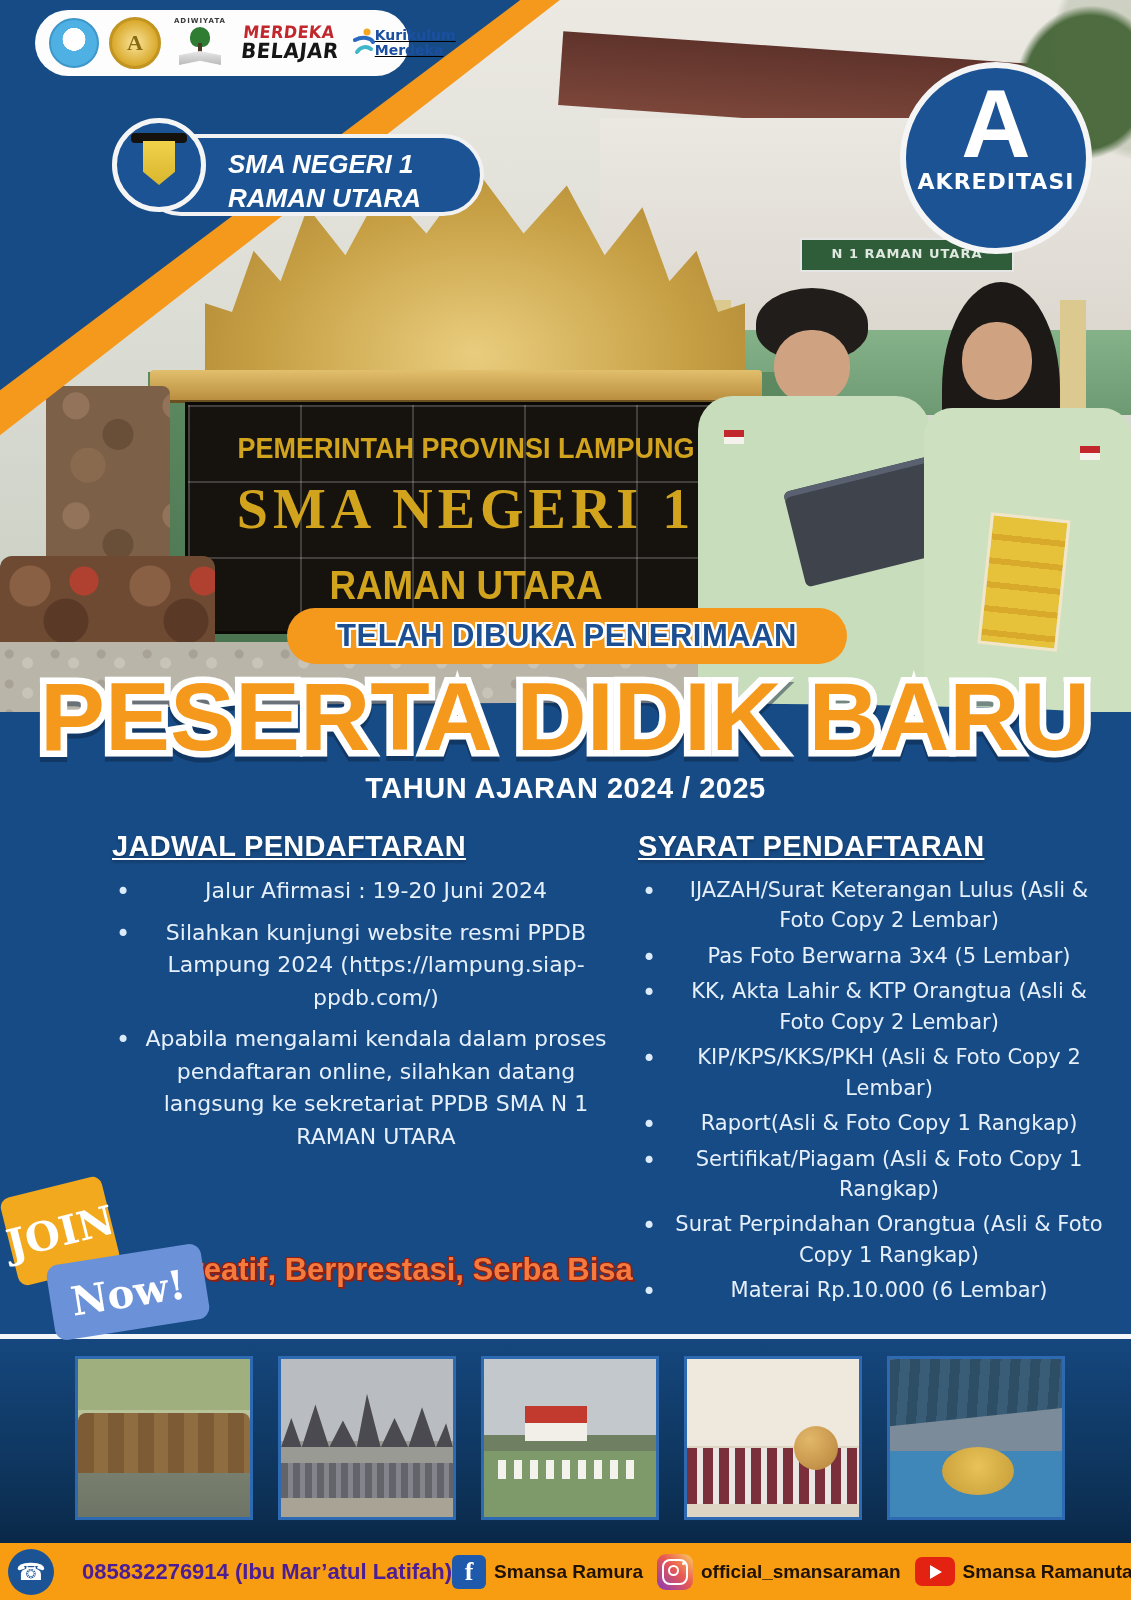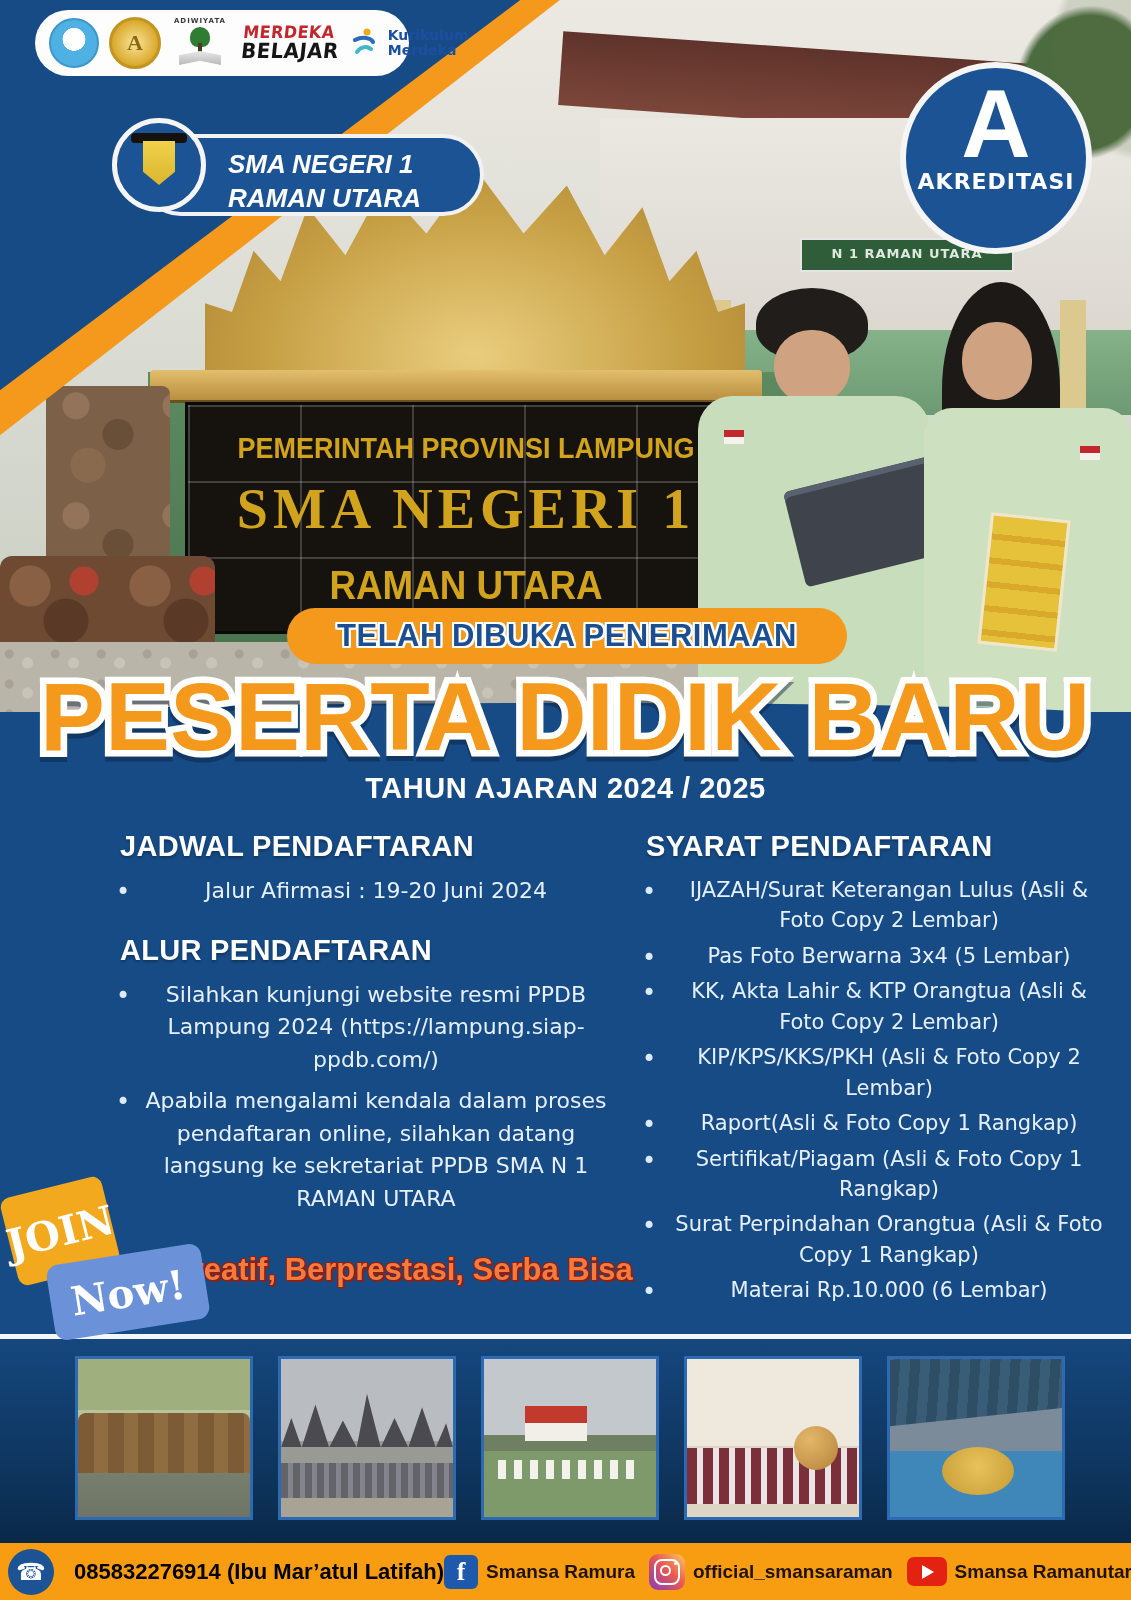--- a/index.html
+++ b/index.html
@@ -64,21 +64,21 @@
   .lg-medal{width:46px;height:46px;border-radius:50%;background:radial-gradient(#f9e49a,#d9a92c 70%);border:3px solid #c29422;
      display:flex;align-items:center;justify-content:center;font-family:"Liberation Serif",serif;font-weight:bold;color:#8a6a10;font-size:22px;flex:0 0 auto;}
   .lg-adi{width:58px;height:52px;position:relative;flex:0 0 auto;text-align:center;}
   .lg-adi .arc{font-size:7px;font-weight:bold;color:#3a3a3a;letter-spacing:1px;}
   .lg-adi .tree{position:absolute;left:19px;top:10px;width:20px;height:20px;border-radius:50% 50% 40% 40%;background:#2e7d32;}
   .lg-adi .trunk{position:absolute;left:27px;top:26px;width:4px;height:10px;background:#4a3a22;}
   .lg-adi .book{position:absolute;left:8px;top:34px;width:42px;height:14px;background:linear-gradient(#e8e8e8,#b9b9b9);clip-path:polygon(0 30%,50% 0,100% 30%,100% 100%,50% 70%,0 100%);}
   .lg-merdeka{display:flex;flex-direction:column;line-height:1;transform:skewX(-6deg) scaleX(.94);flex:0 0 auto;}
   .lg-merdeka .m1{color:#c1272d;font-weight:bold;font-size:17px;letter-spacing:.5px;}
   .lg-merdeka .m2{color:#161616;font-weight:bold;font-size:21px;letter-spacing:.5px;}
-  .lg-kur{display:flex;align-items:flex-start;gap:13px;flex:0 0 auto;}
+  .lg-kur{display:flex;align-items:flex-start;gap:0;flex:0 0 auto;text-decoration:underline;}
   .lg-kur svg{display:block;}
   .lg-kur .kt{line-height:1.05;font-size:14px;font-weight:bold;color:#1b4fa0;}
 
   
   .school-pill{position:absolute;left:140px;top:134px;width:344px;height:82px;background:#1b5394;border:4px solid #f2f2f2;border-radius:45px;box-sizing:border-box;}
   .school-pill .txt{position:absolute;left:84px;top:10px;color:#fff;font-weight:bold;font-style:italic;font-size:26px;line-height:1.3;font-family:"Liberation Sans",sans-serif;}
   .crest-circle{position:absolute;left:112px;top:118px;width:94px;height:94px;border-radius:50%;background:#1b5394;border:5px solid #f5f5f5;box-sizing:border-box;z-index:3;}
   .crest-shield{position:absolute;left:26px;top:18px;width:32px;height:44px;background:linear-gradient(#f0d24a,#d9b62e);clip-path:polygon(0 0,100% 0,100% 70%,50% 100%,0 70%);}
   .crest-band{position:absolute;left:14px;top:10px;width:56px;height:10px;background:#15120d;border-radius:4px;}
 
@@ -93,21 +93,21 @@
   .ribbon span{color:#1c4f92;font-weight:bold;font-size:31px;letter-spacing:.5px;font-family:"Liberation Sans",sans-serif;
      text-shadow:-2px -2px 0 #fff,2px -2px 0 #fff,-2px 2px 0 #fff,2px 2px 0 #fff,0 -2px 0 #fff,0 2px 0 #fff,-2px 0 0 #fff,2px 0 0 #fff;}
   .body-bg{position:absolute;left:0;top:703px;width:100%;height:636px;background:#174b86;border-radius:100% 100% 0 0/28px 28px 0 0;}
   .title-svg{position:absolute;left:0;top:652px;z-index:8;filter:drop-shadow(0 5px 0 rgba(10,30,60,.45));}
   .subtitle{position:absolute;left:0;top:772px;width:100%;text-align:center;color:#fff;font-weight:bold;font-size:29px;letter-spacing:.5px;z-index:8;font-family:"Liberation Sans",sans-serif;}
 
   
   .columns{position:absolute;left:112px;top:830px;width:1000px;display:flex;gap:26px;z-index:5;}
   .col-left{width:500px;flex:0 0 auto;}
   .col-right{flex:1;}
-  .sec-h{color:#fff;font-weight:bold;font-size:29px;letter-spacing:.3px;margin:0 0 12px 8px;font-family:"Liberation Sans",sans-serif;text-shadow:0 2px 3px rgba(0,0,0,.3);}
+  .sec-h{color:#fff;font-weight:bold;font-size:29px;letter-spacing:.3px;margin:0 0 12px 0;font-family:"Liberation Sans",sans-serif;text-shadow:0 2px 3px rgba(0,0,0,.3);text-decoration:underline;}
   .sec-h.alur{margin-top:26px;}
   ul.blist{list-style:none;margin:0;padding:0;text-align:center;}
   ul.blist li{position:relative;padding-left:28px;color:#e6f0fb;font-size:22px;line-height:1.48;margin-bottom:9px;}
   ul.blist li::before{content:"•";position:absolute;left:4px;top:0;color:#dcebfa;font-size:24px;}
   .col-right ul.blist li{font-size:21px;margin-bottom:5px;line-height:1.45;}
 
   
   .join{position:absolute;left:8px;top:1186px;width:104px;height:90px;background:#f2a91e;border-radius:10px;transform:rotate(-14deg);z-index:9;
      display:flex;align-items:center;justify-content:center;}
   .join span{font-family:"DejaVu Serif",serif;font-weight:bold;color:#fff;font-size:40px;}
@@ -134,21 +134,21 @@
   .ph.p4::before{content:"";position:absolute;left:0;right:0;bottom:8%;height:36%;background:repeating-linear-gradient(90deg,#7a2f3a 0 10px,#e9e5e2 10px 16px);}
   .ph.p4::after{content:"";position:absolute;right:12%;bottom:30%;width:44px;height:44px;border-radius:50%;background:radial-gradient(circle at 35% 30%,#e3b86a,#b5823a);}
   .ph.p5{left:887px;background:linear-gradient(#5d7184 0 30%,#7b8b99 30% 58%,#3f87b8 58%);}
   .ph.p5::before{content:"";position:absolute;left:-10%;top:-6%;width:130%;height:42%;background:repeating-linear-gradient(100deg,#2e4e66 0 10px,#3a5d77 10px 20px);transform:rotate(-6deg);}
   .ph.p5::after{content:"";position:absolute;left:30%;bottom:14%;width:72px;height:48px;border-radius:50%;background:radial-gradient(circle at 50% 40%,#e8c35a,#c59a34);}
 
   
   .footer{position:absolute;left:0;top:1543px;width:100%;height:57px;background:#f89c12;z-index:10;
      display:flex;align-items:center;padding:0 14px 0 8px;box-sizing:border-box;white-space:nowrap;}
   .phone-circle{width:46px;height:46px;border-radius:50%;background:#1b5395;color:#fff;display:flex;align-items:center;justify-content:center;font-size:24px;flex:0 0 auto;}
-  .phone-label{margin-left:20px;font-weight:bold;font-size:22px;color:#000000;font-family:"Liberation Sans",sans-serif;}
+  .phone-label{margin-left:28px;font-weight:bold;font-size:22px;color:#4c1d95;font-family:"Liberation Sans",sans-serif;}
   .social{display:flex;align-items:center;margin-left:auto;gap:14px;}
   .soc-item{display:flex;align-items:center;gap:8px;}
   .soc-label{font-weight:bold;font-size:19px;color:#1f1205;font-family:"Liberation Sans",sans-serif;}
   .fb-ic{width:34px;height:34px;border-radius:6px;background:#1e59ab;color:#fff;display:flex;align-items:center;justify-content:center;
      font-family:"Liberation Serif",serif;font-weight:bold;font-size:26px;}
   .ig-ic{width:36px;height:36px;border-radius:9px;background:linear-gradient(45deg,#8a3ab9,#e95950 55%,#fccc63);position:relative;}
   .ig-ic .cam{position:absolute;inset:5px;border:2.5px solid #fff;border-radius:8px;}
   .ig-ic .lens{position:absolute;left:11px;top:11px;width:11px;height:11px;border:2.5px solid #fff;border-radius:50%;box-sizing:border-box;}
   .ig-ic .dot{position:absolute;right:8px;top:8px;width:3px;height:3px;border-radius:50%;background:#fff;}
   .yt-ic{width:40px;height:29px;border-radius:7px;background:#e32212;position:relative;}
@@ -245,21 +245,20 @@
     <text x="565" y="98" text-anchor="middle" font-family="Liberation Sans, sans-serif" font-weight="bold" font-size="96" fill="#f5991d" stroke="#ffffff" stroke-width="13" paint-order="stroke" textLength="1050" lengthAdjust="spacingAndGlyphs">PESERTA DIDIK BARU</text>
   </svg>
   <div class="subtitle">TAHUN AJARAN 2024 / 2025</div>
 
   <div class="columns">
     <div class="col-left">
       <h2 class="sec-h">JADWAL PENDAFTARAN</h2>
       <ul class="blist">
         <li>Jalur Afirmasi : 19-20 Juni 2024</li>
       </ul>
-      <h2 class="sec-h alur">ALUR PENDAFTARAN</h2>
       <ul class="blist">
         <li>Silahkan kunjungi website resmi PPDB Lampung 2024 (https://lampung.siap-ppdb.com/)</li>
         <li>Apabila  mengalami kendala dalam proses pendaftaran online, silahkan datang langsung ke sekretariat PPDB SMA N 1 RAMAN UTARA</li>
       </ul>
     </div>
     <div class="col-right">
       <h2 class="sec-h">SYARAT PENDAFTARAN</h2>
       <ul class="blist">
         <li>IJAZAH/Surat Keterangan Lulus (Asli &amp; Foto Copy 2 Lembar)</li>
         <li>Pas Foto Berwarna 3x4 (5 Lembar)</li>

